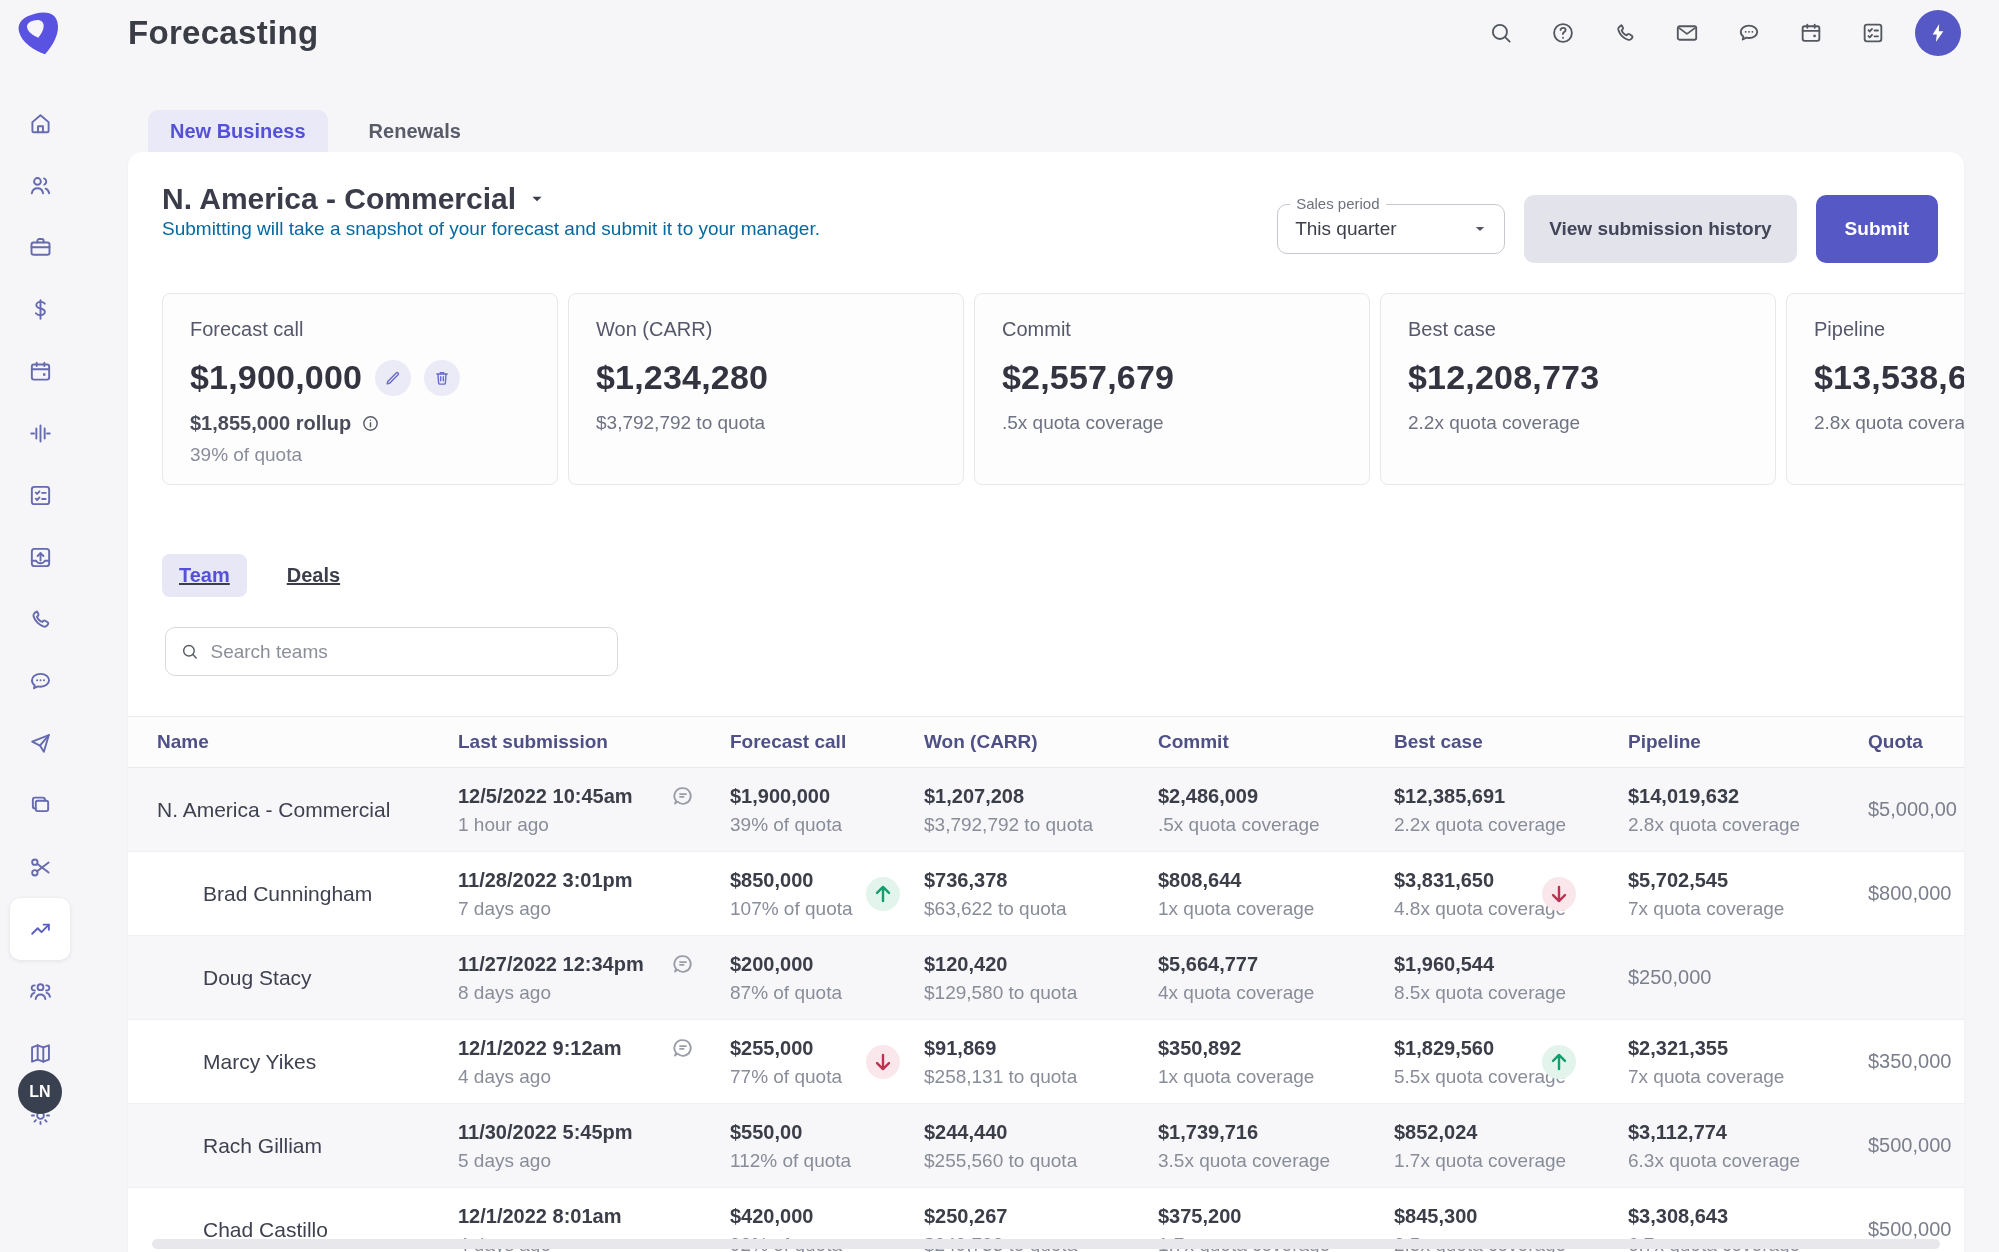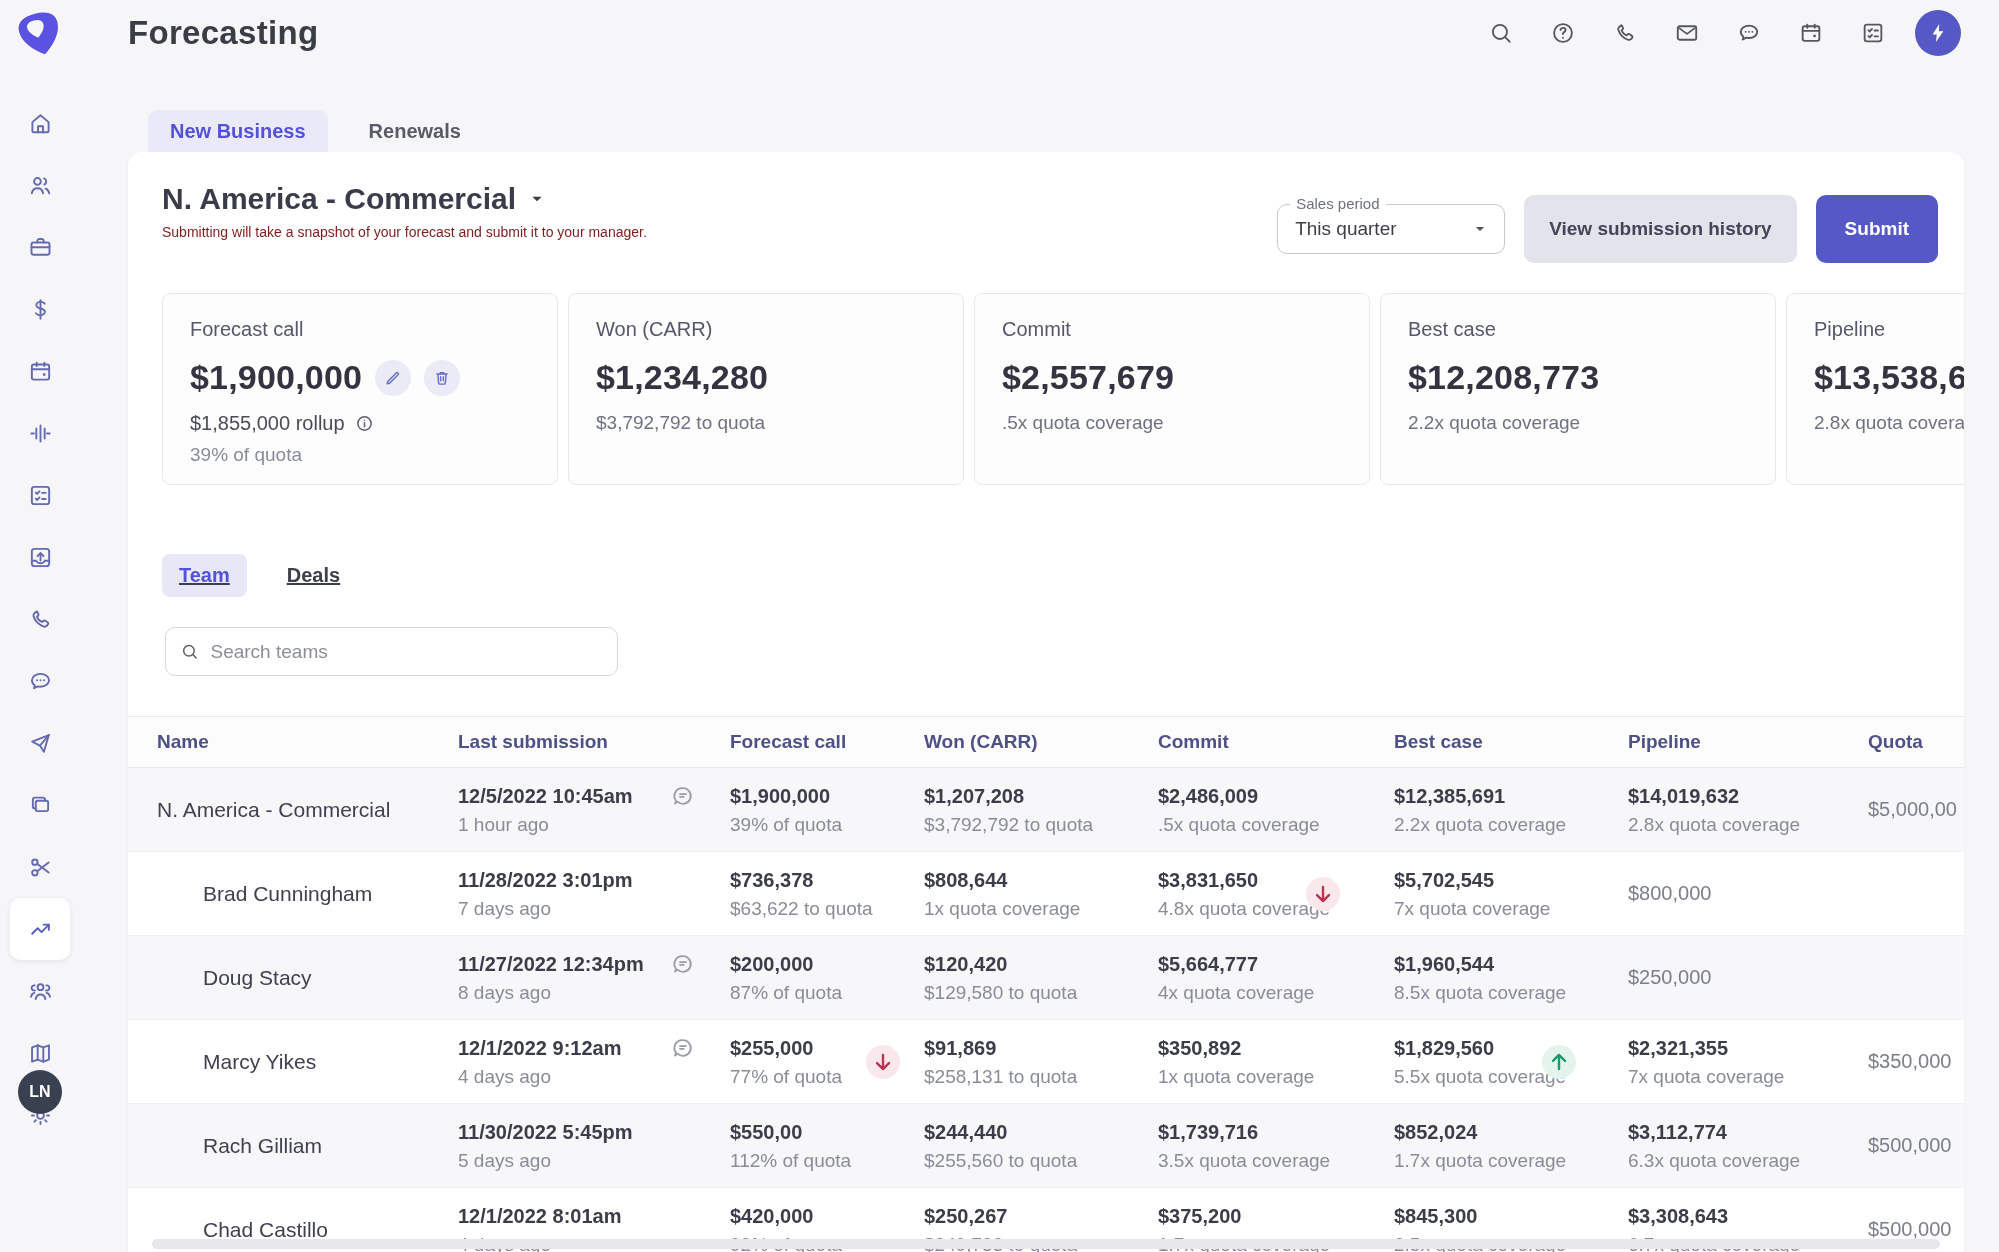--- a/index.html
+++ b/index.html
@@ -42,42 +42,42 @@
     color:#595b68; cursor:pointer; border-radius:10px 10px 0 0; }
   .page-tab.active{ background:var(--accent-soft); color:var(--accent); }
 
   
   .panel{ position:absolute; left:128px; top:152px; width:1836px; height:1100px; background:#fff;
     border-radius:14px 14px 0 0; box-shadow:0 1px 3px rgba(20,20,60,.05); overflow:hidden; }
   .panel-head{ position:relative; padding:30px 26px 0 34px; }
   .panel-title-row{ display:flex; align-items:center; gap:10px; cursor:pointer; width:max-content; }
   .panel-title{ font-size:30px; font-weight:700; color:#3a3c49; }
   .caret{ width:22px; height:22px; color:#3a3c49; }
-  .panel-subtitle{ margin-top:8px; font-size:14px; color:#7f1d1d; }
+  .panel-subtitle{ margin-top:2px; font-size:19px; color:#0369a1; }
   .controls{ position:absolute; top:43px; right:26px; display:flex; align-items:center; gap:19px; }
   .select{ position:relative; width:228px; height:50px; border:1px solid #c6c7cf; border-radius:10px;
     display:flex; align-items:center; padding:0 14px 0 17px; cursor:pointer; background:#fff; }
   .select-label{ position:absolute; top:-10px; left:12px; background:#fff; padding:0 6px; font-size:15px; color:#6e717e; }
   .select-value{ font-size:19px; color:#3c3e4a; }
   .select .caret{ margin-left:auto; width:20px; height:20px; color:#53555f; }
   .btn{ height:68px; border:none; border-radius:10px; font-size:19px; font-weight:700; cursor:pointer; }
   .btn-secondary{ background:#e3e3ec; color:#434559; padding:0 25px; }
   .btn-primary{ background:var(--submit); color:#fff; padding:0 29px; }
 
   
   .cards{ position:absolute; left:34px; top:141px; display:flex; gap:10px; }
   .card{ width:396px; height:192px; flex:0 0 396px; background:#fdfdfe; border:1px solid #e8e8ec; border-radius:8px;
     padding:24px 26px 0 27px; }
   .card-label{ font-size:20px; color:#55576a; }
   .card-value-row{ margin-top:17px; display:flex; align-items:center; gap:13px; }
   .card-value{ font-size:34px; font-weight:700; color:var(--dark); letter-spacing:.2px; white-space:nowrap; }
   .icon-btn{ width:36px; height:36px; border-radius:50%; border:none; background:#ebebf8; color:#6a6cc9;
     display:flex; align-items:center; justify-content:center; cursor:pointer; }
   .icon-btn .icon{ width:20px; height:20px; }
-  .card-line1{ margin-top:15px; font-size:20px; font-weight:400; color:#4a4c59; display:flex; align-items:center; gap:9px; white-space:nowrap; }
+  .card-line1{ margin-top:15px; font-size:20px; font-weight:700; color:#4a4c59; display:flex; align-items:center; gap:9px; white-space:nowrap; }
   .card-line1 .icon{ width:21px; height:21px; color:#5b5e6a; }
   .card-line2{ margin-top:9px; font-size:19px; color:var(--gray); white-space:nowrap; }
   .card-line-only{ margin-top:15px; font-size:19px; color:#6f7280; white-space:nowrap; }
 
   
   .view-tabs{ position:absolute; left:34px; top:402px; display:flex; align-items:center; gap:23px;text-decoration:underline; }
   .view-tab{ border:none; background:none; font-size:20px; font-weight:700; color:#3c3e4b; cursor:pointer; padding:10px 17px; border-radius:8px; }
   .view-tab.active{ background:#e7e7f6; color:var(--accent); }
   .search{ position:absolute; left:37px; top:475px; width:453px; height:49px; border:1px solid #d8d9de; border-radius:10px;
     background:#fff; display:flex; align-items:center; padding:0 14px; gap:11px; }
@@ -498,20 +498,29 @@
             <div class="s">2.8x quota coverage</div>
           </div>
           <div class="td quota">$5,000,00</div>
         </div>
         <div class="grid tr">
           <div class="td name indent">Brad Cunningham</div>
           <div class="td last">
             <div class="v">11/28/2022 3:01pm</div>
             <div class="s">7 days ago</div>
           </div>
+          <div class="td money cell-forecast">
+            <div class="v">$850,000</div>
+            <div class="s">107% of quota</div>
+            <span class="trend up">
+              <svg viewBox="0 0 24 24" fill="none" stroke="currentColor" stroke-width="1.7" stroke-linecap="round" stroke-linejoin="round">
+                <path d="M12 17V7M7.8 11.2 12 7l4.2 4.2"></path>
+              </svg>
+            </span>
+          </div>
           <div class="td money cell-won">
             <div class="v">$736,378</div>
             <div class="s">$63,622 to quota</div>
           </div>
           <div class="td money cell-commit">
             <div class="v">$808,644</div>
             <div class="s">1x quota coverage</div>
           </div>
           <div class="td money cell-best">
             <div class="v">$3,831,650</div>

